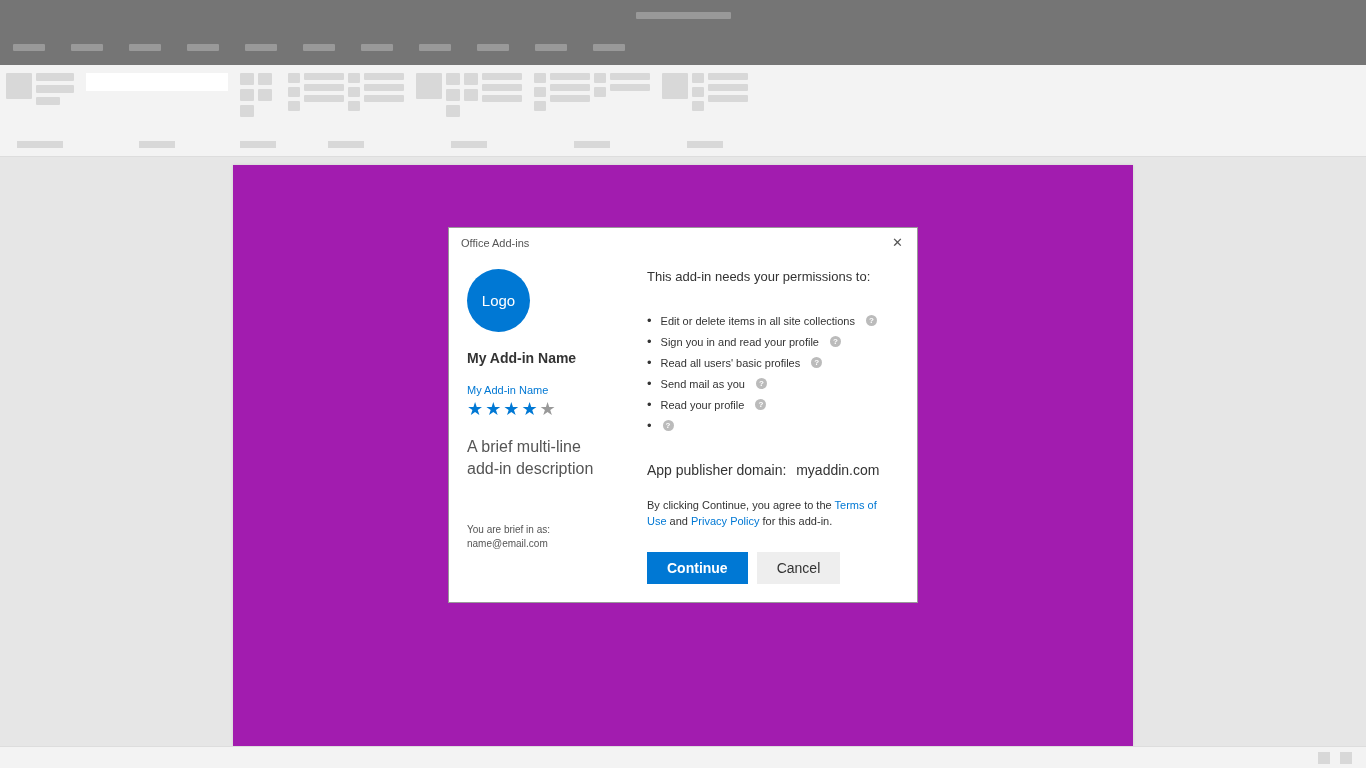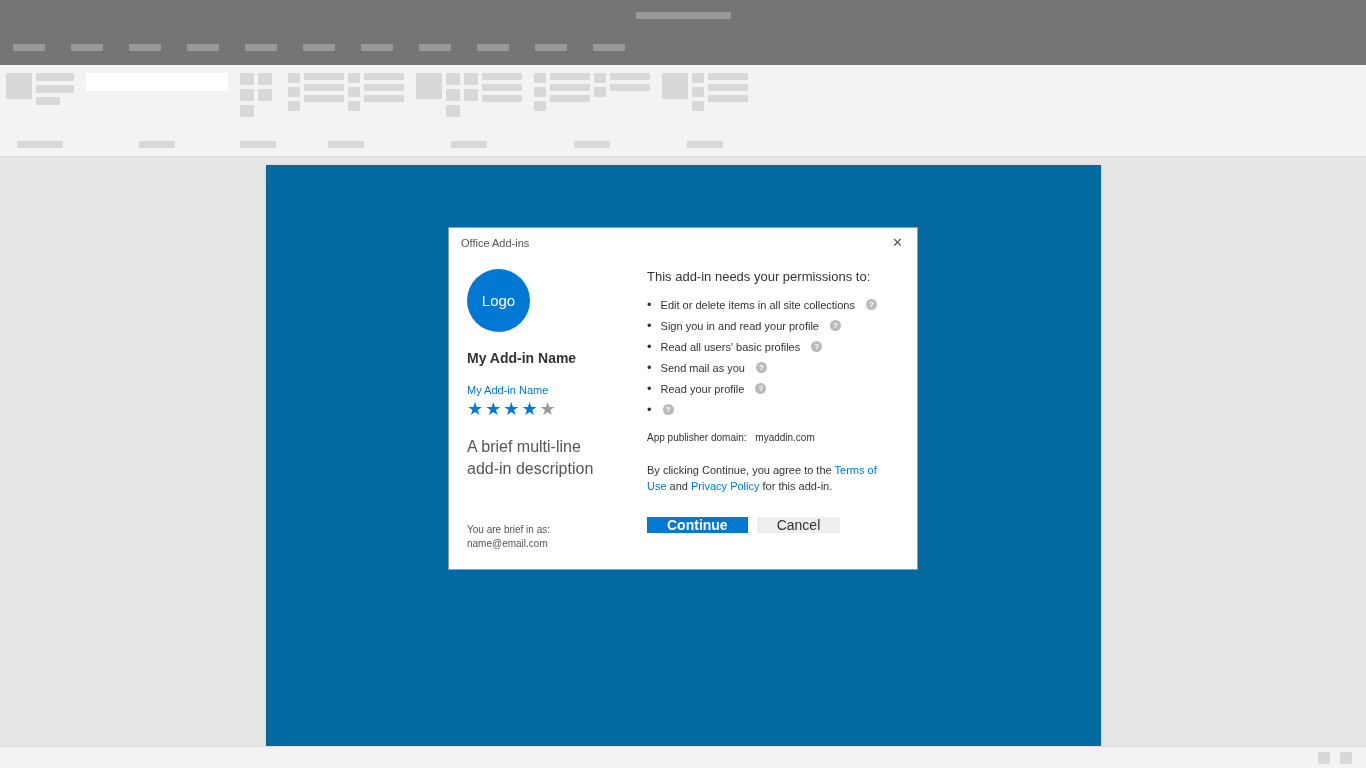--- a/index.html
+++ b/index.html
@@ -110,22 +110,22 @@
       position: absolute;
       top: 157px;
       left: 0;
       right: 0;
       bottom: 22px;
       background: #e6e6e6;
       display: flex;
       justify-content: center;
     }
     .document {
-      width: 835px;
-      background: #0369a1;
+      width: 900px;
+      background: #a21caf;
       box-shadow: 0 0 3px rgba(0,0,0,0.1);
       margin-top: 8px;
       position: relative;
     }
     .dialog {
       position: absolute;
       top: 62px;
       left: 50%;
       transform: translateX(-50%);
       width: 470px;
@@ -207,21 +207,21 @@
     .right-col {
       flex: 1;
     }
     .perm-heading {
       font-size: 13px;
       font-weight: 400;
       color: #333;
     }
     .perm-list {
       list-style: none;
-      margin-top: 10px;
+      margin-top: 26px;
     }
     .perm-list li {
       font-size: 11px;
       color: #333;
       padding: 3px 0;
       display: flex;
       align-items: center;
       gap: 9px;
     }
     .perm-list li::before {
@@ -237,23 +237,23 @@
       background: #bbb;
       color: #fff;
       font-size: 8px;
       align-items: center;
       justify-content: center;
       margin-left: 2px;
       cursor: help;
       font-weight: bold;
     }
     .publisher-row {
-      font-size: 10px;
-      color: #333;
-      margin-top: 12px;
+      font-size: 14px;
+      color: #333;
+      margin-top: 26px;
     }
     .publisher-domain {
       margin-left: 6px;
     }
     .consent-text {
       font-size: 11px;
       color: #333;
       margin-top: 20px;
       line-height: 1.45;
     }
@@ -261,21 +261,21 @@
       color: #0078d4;
       text-decoration: none;
       cursor: pointer;
     }
     .dialog-actions {
       margin-top: 22px;
       display: flex;
       gap: 9px;
     }
     .btn {
-      padding: 0 20px;
+      padding: 8px 20px;
       font-size: 14px;
       border: none;
       cursor: pointer;
       font-family: inherit;
     }
     .btn-primary {
       background: #0078d4;
       color: #fff;
       font-weight: 600;
     }

